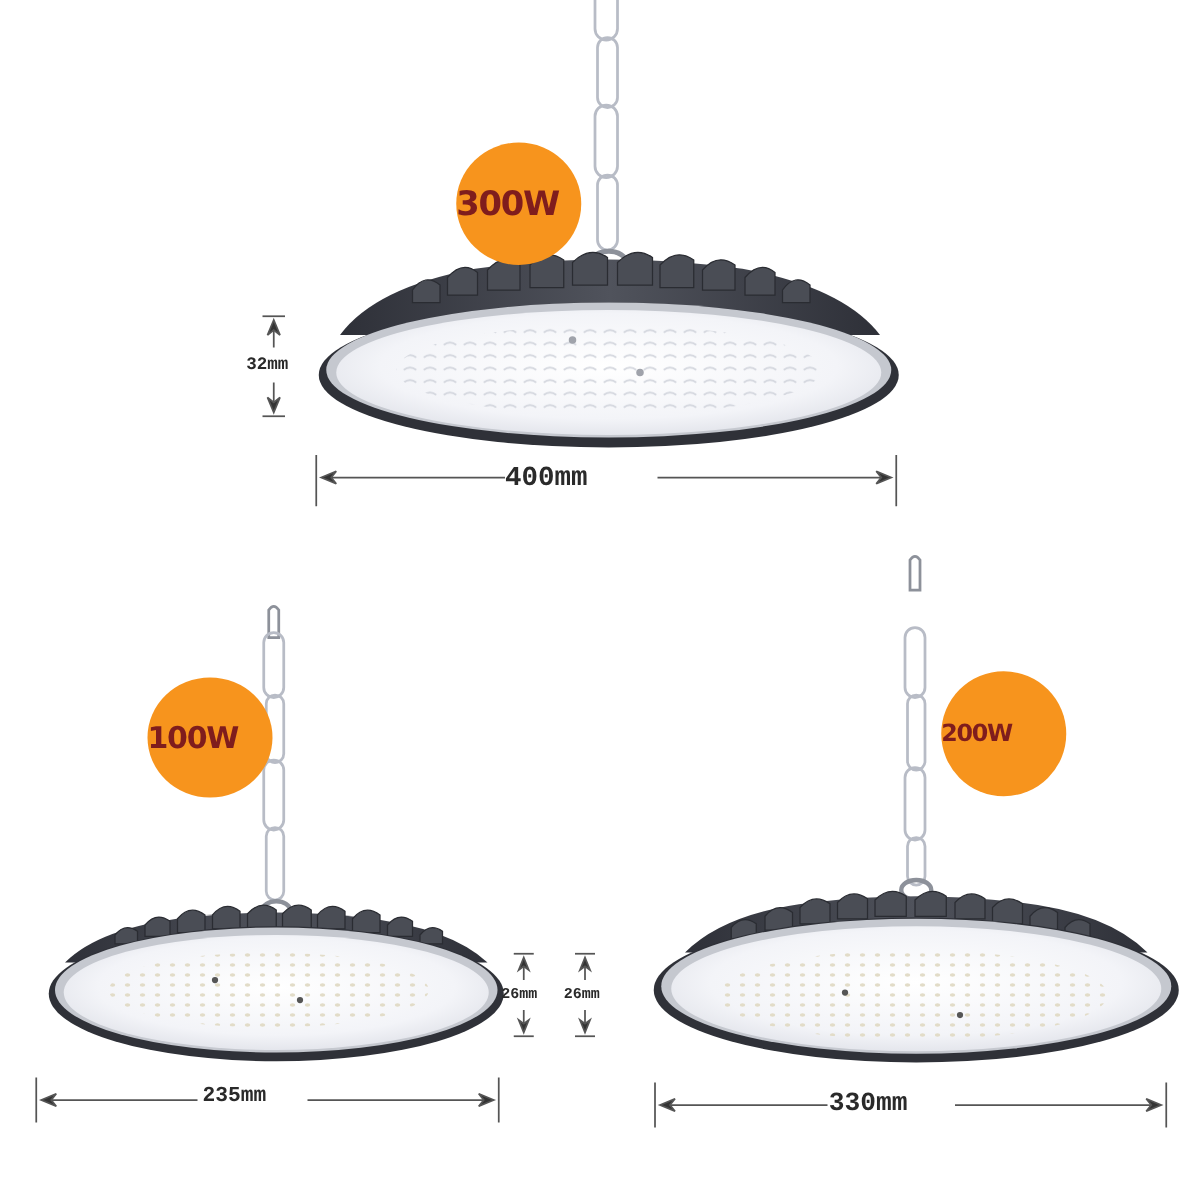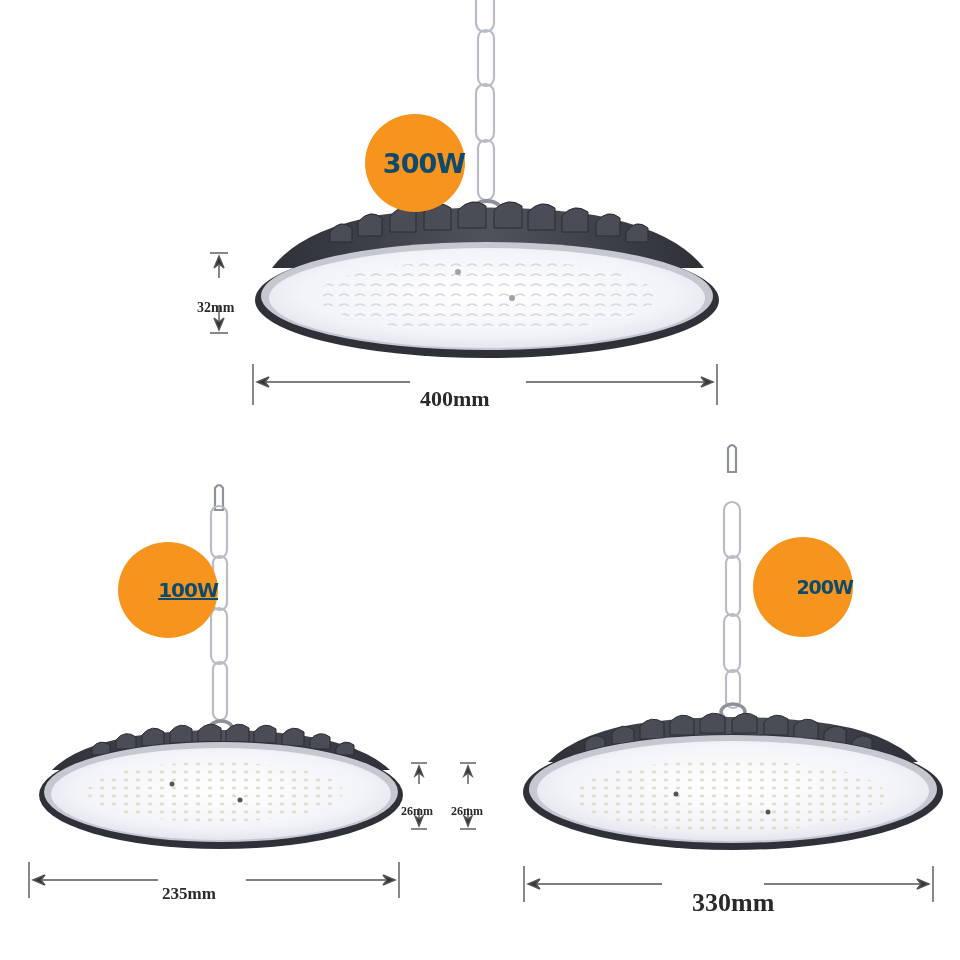--- a/index.html
+++ b/index.html
@@ -1,18 +1,18 @@
 <!DOCTYPE html>
 <html><head>
   <meta charset="utf-8">
   <style>
     html, body { margin:0; padding:0; background:#ffffff; }
     body { width:960px; height:960px; position:relative; overflow:hidden; font-family:"Liberation Sans", "DejaVu Sans", sans-serif; }
-    .badge { position:absolute; border-radius:50%; display:flex; align-items:center; justify-content:flex-end; color:#0c4a6e; font-weight:bold; font-family:"DejaVu Sans", sans-serif; letter-spacing:-1px; }
-    .dimlabel { position:absolute; font-weight:bold; color:#2a2a2a; font-family:Liberation Serif, serif; white-space:nowrap; background:#fff;margin-top:16px; }
+    .badge { position:absolute; border-radius:50%; display:flex; align-items:center; justify-content:flex-start; color:#7f1d1d; font-weight:bold; font-family:"DejaVu Sans", sans-serif; letter-spacing:-1px; }
+    .dimlabel { position:absolute; font-weight:bold; color:#2a2a2a; font-family:Liberation Mono, monospace; white-space:nowrap; background:#fff; }
     svg { position:absolute; left:0; top:0; }
   </style>
 </head>
 <body>
 
 <svg width="960" height="960" viewBox="0 0 960 960">
   <defs>
     <linearGradient id="housingGrad" x1="0" y1="0" x2="1" y2="0">
       <stop offset="0" stop-color="#2e3038"></stop>
       <stop offset="0.5" stop-color="#50535c"></stop>
@@ -171,27 +171,27 @@
     <line x1="529" y1="884" x2="662" y2="884"></line>
     <line x1="764" y1="884" x2="928" y2="884"></line>
     <path d="M528 884 l12 -5 l-4 5 l4 5 z"></path>
     <path d="M929 884 l-12 -5 l4 5 l-4 5 z"></path>
   </g>
 </svg>
 
 <div class="badge" style="left:365px;top:114px;width:100px;height:98px;background:#f7941d;font-size:27px;">
   <span>300W</span>
 </div>
-<div class="badge" style="left:118px;top:542px;width:100px;height:96px;background:#f7941d;font-size:20px;text-decoration:underline;">
+<div class="badge" style="left:118px;top:542px;width:100px;height:96px;background:#f7941d;font-size:24px;">
   <span>100W</span>
 </div>
 <div class="badge" style="left:753px;top:537px;width:100px;height:100px;background:#f7941d;font-size:19px;">
   <span>200W</span>
 </div>
 
-<div class="dimlabel" style="left:420px;top:370px;font-size:22px;">400mm</div>
+<div class="dimlabel" style="left:404px;top:370px;font-size:22px;">400mm</div>
 <div class="dimlabel" style="left:197px;top:284px;font-size:14px;background:transparent;">32mm</div>
 
 <div class="dimlabel" style="left:162px;top:868px;font-size:17px;">235mm</div>
 <div class="dimlabel" style="left:401px;top:788px;font-size:12px;background:transparent;">26mm</div>
 <div class="dimlabel" style="left:451px;top:788px;font-size:12px;background:transparent;">26mm</div>
 
-<div class="dimlabel" style="left:692px;top:872px;font-size:26px;text-align:center;">330mm</div>
+<div class="dimlabel" style="left:663px;top:872px;font-size:21px;text-align:center;">330mm</div>
 
 </body></html>

